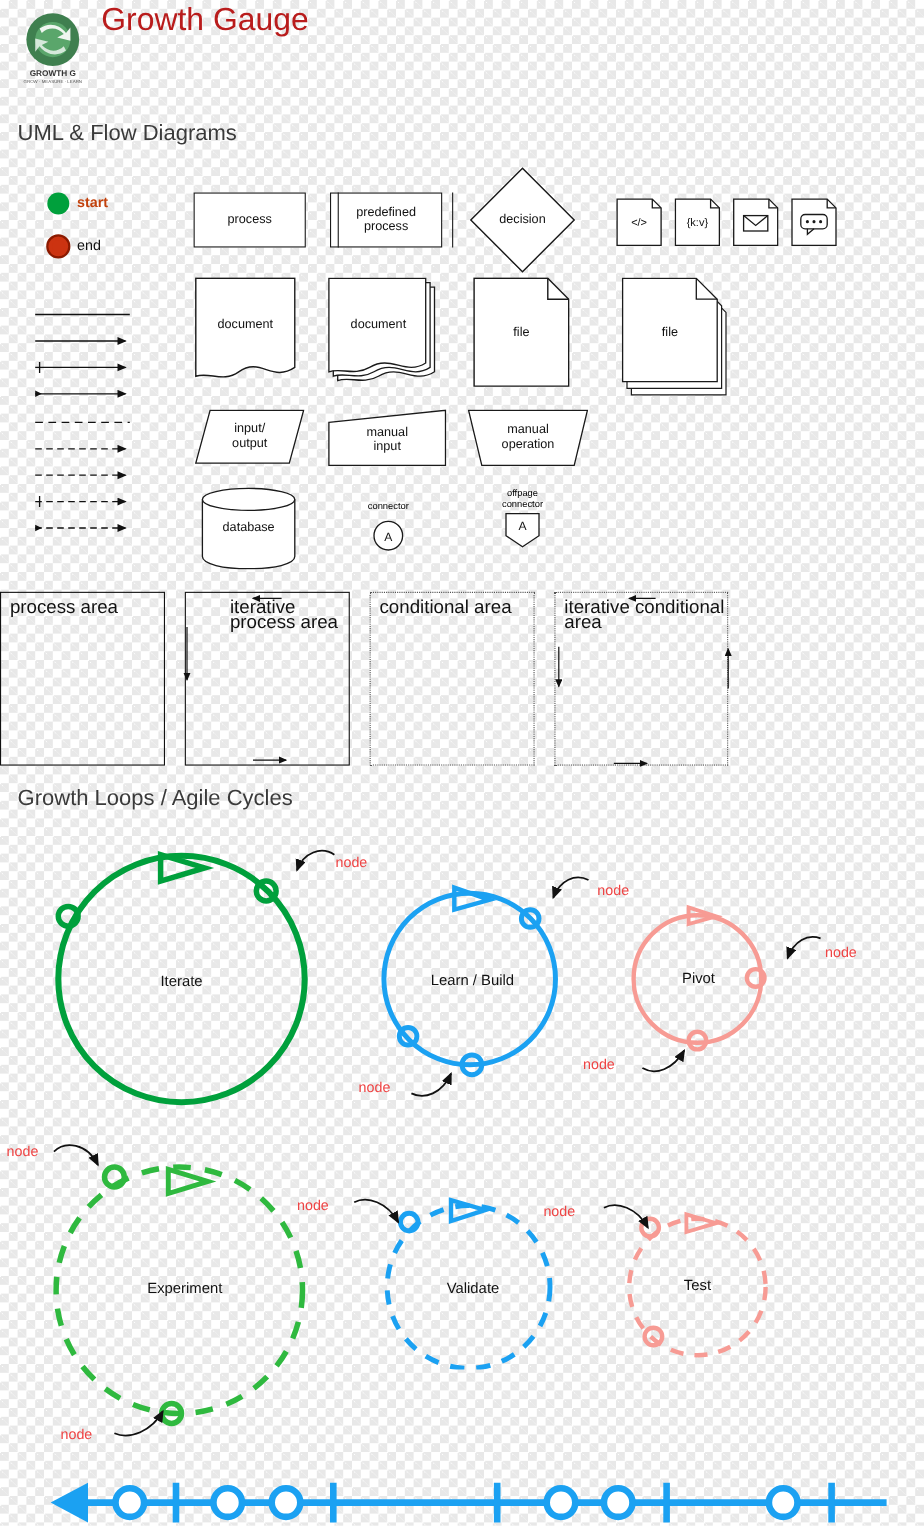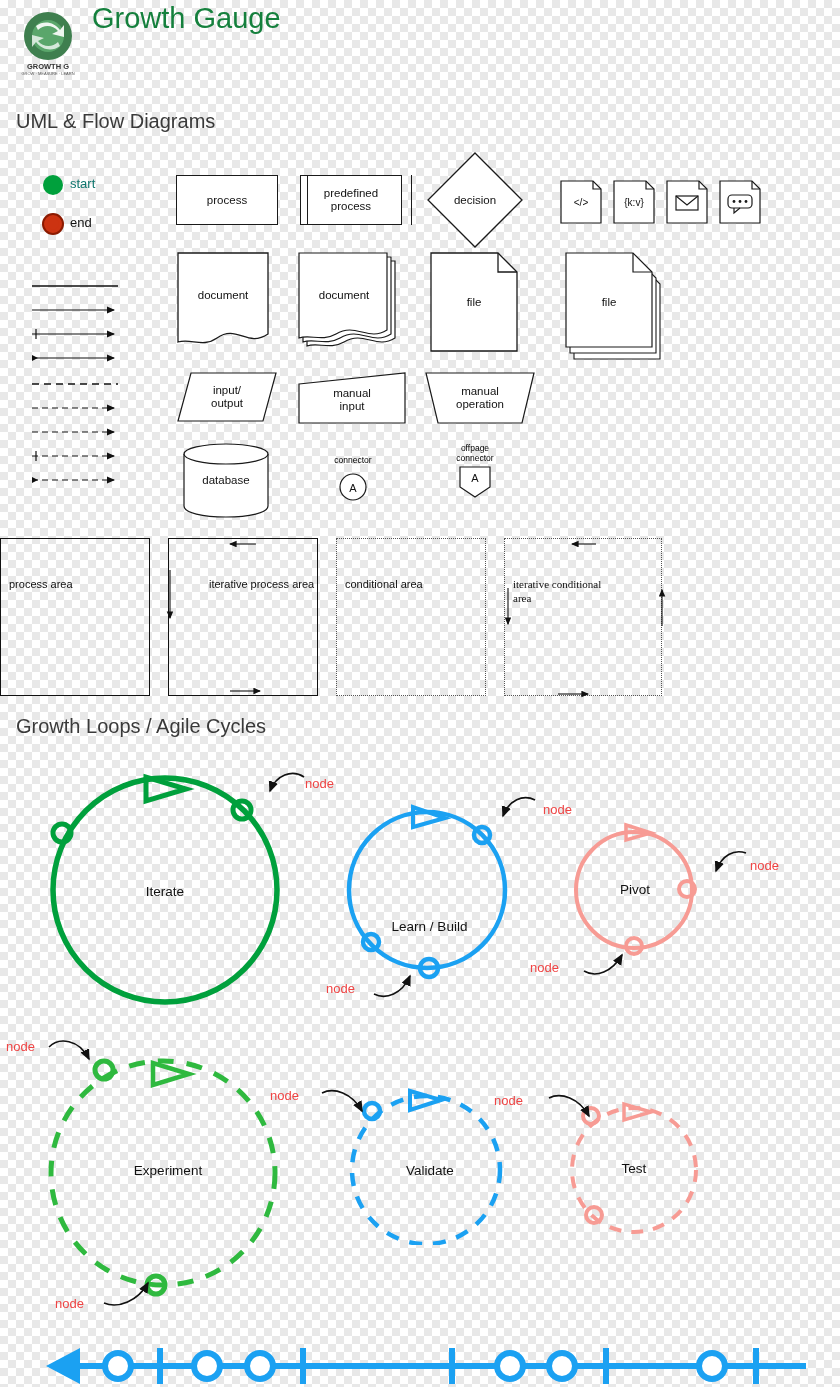--- a/index.html
+++ b/index.html
@@ -12,36 +12,36 @@
     background-size:16px 16px;
     background-position:0 0,8px 8px;
     font-family:"Liberation Sans",sans-serif;
     position:relative;
     overflow:hidden;
   }
   .abs{position:absolute;}
   
   #logo{left:14px;top:6px;width:70px;height:70px;}
   #title-block{left:92px;top:0px;width:620px;}
-  .title-line{color:#15803d;font-size:29px;line-height:36px;font-weight:400;}
+  .title-line{color:#b91c1c;font-size:29px;line-height:36px;font-weight:400;}
   .title-line.t2{font-size:27px;}
   
   .section-h{font-size:20px;color:#3a3a3a;font-weight:400;}
   
   .shp{position:absolute;border:1.3px solid #1a1a1a;background:#fff;box-sizing:border-box;}
   .ctr{display:flex;align-items:center;justify-content:center;text-align:center;font-size:11.5px;color:#111;line-height:13px;}
   .small{font-size:8.5px;line-height:10px;}
   .txt12{position:absolute;font-size:12px;color:#111;}
   .node-lbl{position:absolute;font-size:13px;color:#ef4444;}
   .cyc-lbl{position:absolute;font-size:13.5px;color:#111;text-align:center;}
   
   .area{position:absolute;box-sizing:border-box;background:transparent;}
   .area-solid{border:1.1px solid #111;}
   .area-dotted{border:1.2px dotted #555;}
-  .area-lbl{position:absolute;font-size:11px;color:#111;left:8px;top:6px;line-height:14px;margin-top:32px;}
+  .area-lbl{position:absolute;font-size:17px;color:#111;left:8px;top:6px;line-height:14px;}
 </style>
 </head>
 <body>
 
 <div class="abs" id="logo">
   <svg width="70" height="70" viewBox="0 0 70 70">
     <circle cx="34" cy="30" r="24" fill="#3f7f4f"></circle>
     <path d="M18 30 a16 16 0 0 1 32 0 a16 16 0 0 1 -32 0" fill="#5aa66b"></path>
     <path d="M22 20 C30 14, 40 16, 46 24 L50 19 L50 31 L38 28 L44 25 C39 19, 30 18, 24 24 Z" fill="#ffffff" opacity="0.9"></path>
     <path d="M46 40 C38 46, 28 44, 22 36 L18 41 L18 29 L30 32 L24 35 C29 41, 38 42, 44 36 Z" fill="#ffffff" opacity="0.75"></path>
@@ -53,21 +53,21 @@
   <div class="title-line">Growth Gauge</div>
 </div>
 
 <div class="abs section-h" style="left:16px;top:110px;">UML &amp; Flow Diagrams</div>
 
 <div class="abs" style="left:40px;top:172px;">
   <svg width="26" height="26">
       <circle cx="13" cy="13" r="10" fill="#00a03c"></circle>
     </svg>
 </div>
-<div class="abs txt12" style="left:70px;top:176px;color:#0f766e;font-size:13px;">start</div>
+<div class="abs txt12" style="left:70px;top:176px;color:#c2410c;font-size:13px;font-weight:bold;">start</div>
 <div class="abs" style="left:40px;top:211px;">
   <svg width="26" height="26">
       <circle cx="13" cy="13" r="10" fill="#cc3311"></circle>
       <circle cx="13" cy="13" r="6" fill="#ffffff" fill-opacity="0"></circle>
       <circle cx="13" cy="13" r="10" fill="none" stroke="#8b1a00" stroke-width="2"></circle>
       <circle cx="13" cy="13" r="5.5" fill="#cc3311"></circle>
     </svg>
 </div>
 <div class="abs txt12" style="left:70px;top:215px;color:#111;font-size:13px;">end</div>
 
@@ -238,21 +238,21 @@
     </defs>
   <line x1="96" y1="16" x2="70" y2="16" stroke="#111" stroke-width="1.1" marker-end="url(#ah2)"></line>
   <line x1="10" y1="42" x2="10" y2="90" stroke="#111" stroke-width="1.1" marker-end="url(#ah2)"></line>
   <line x1="70" y1="163" x2="100" y2="163" stroke="#111" stroke-width="1.1" marker-end="url(#ah2)"></line>
 </svg>
 
 <div class="area area-dotted" style="left:336px;top:538px;width:150px;height:158px;">
   <div class="area-lbl">conditional area</div>
 </div>
 <div class="area area-dotted" style="left:504px;top:538px;width:158px;height:158px;">
-  <div class="area-lbl" style="white-space:pre-line;font-family:Liberation Serif, serif;">iterative conditional
+  <div class="area-lbl" style="white-space:pre-line;">iterative conditional
 area</div>
 </div>
 <svg class="abs" style="left:496px;top:528px;" width="185" height="180">
   <defs>
       <marker id="ah3" markerWidth="7" markerHeight="7" refX="6" refY="3" orient="auto">
         <path d="M0,0 L7,3 L0,6 z" fill="#111"></path>
       </marker>
     </defs>
   <line x1="100" y1="16" x2="76" y2="16" stroke="#111" stroke-width="1.1" marker-end="url(#ah3)"></line>
   <line x1="12" y1="60" x2="12" y2="96" stroke="#111" stroke-width="1.1" marker-end="url(#ah3)"></line>
@@ -283,21 +283,21 @@
 
 <div class="abs" style="left:345px;top:795px;">
   <svg width="170" height="190">
     <circle cx="82" cy="95" r="78" fill="none" stroke="#1ba1f2" stroke-width="4.5"></circle>
     <polygon points="68,32 68,12 100,23" fill="none" stroke="#1ba1f2" stroke-width="4"></polygon>
     <circle cx="137" cy="40" r="8" fill="none" stroke="#1ba1f2" stroke-width="4.5"></circle>
     <circle cx="26" cy="147" r="8" fill="none" stroke="#1ba1f2" stroke-width="4.5"></circle>
     <circle cx="84" cy="173" r="9" fill="none" stroke="#1ba1f2" stroke-width="4.5"></circle>
   </svg>
 </div>
-<div class="abs cyc-lbl" style="left:367px;top:883px;width:125px;margin-top:36px;">Learn / Build</div>
+<div class="abs cyc-lbl" style="left:367px;top:883px;width:125px;">Learn / Build</div>
 <svg class="abs" style="left:487px;top:792px;" width="56" height="36">
   <defs>
       <marker id="ah5" markerWidth="8" markerHeight="8" refX="6" refY="3" orient="auto">
         <path d="M0,0 L7,3 L0,6 z" fill="#111"></path>
       </marker>
     </defs>
   <path d="M48,8 C36,2 22,8 16,24" fill="none" stroke="#111" stroke-width="1.6" marker-end="url(#ah5)"></path>
 </svg>
 <div class="node-lbl" style="left:543px;top:802px;">node</div>
 <svg class="abs" style="left:368px;top:966px;" width="56" height="36">

